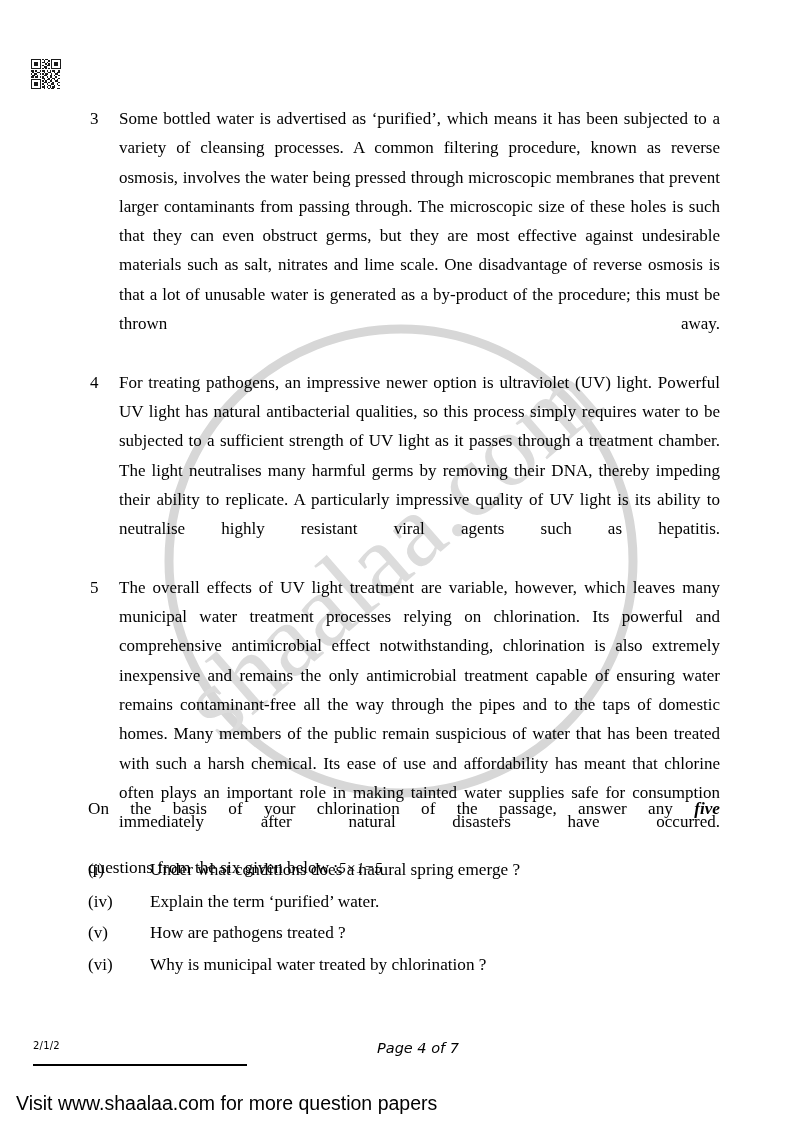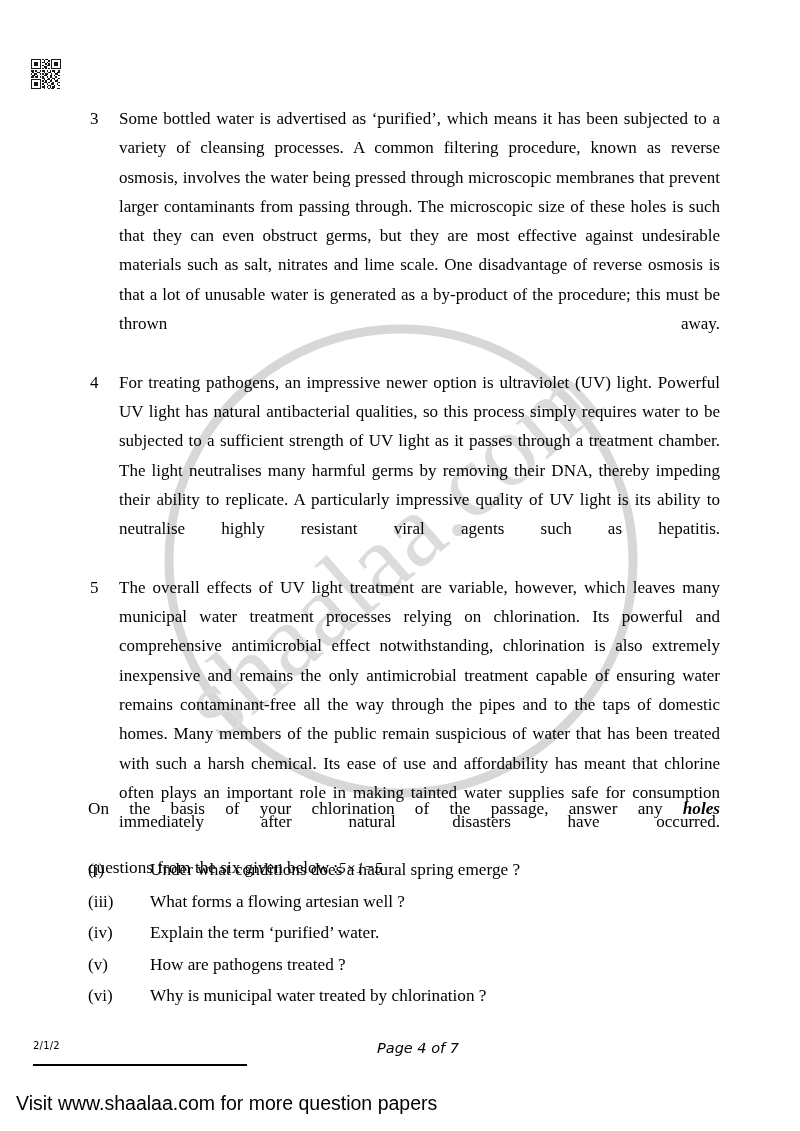--- a/index.html
+++ b/index.html
@@ -324,39 +324,35 @@
       </div>
 
       <div class="para">
         <div class="para-num">5</div>
         <div class="para-body">The overall effects of UV light treatment are variable, however, which leaves many municipal water treatment processes relying on chlorination. Its powerful and comprehensive antimicrobial effect notwithstanding, chlorination is also extremely inexpensive and remains the only antimicrobial treatment capable of ensuring water remains contaminant-free all the way through the pipes and to the taps of domestic homes. Many members of the public remain suspicious of water that has been treated with such a harsh chemical. Its ease of use and affordability has meant that chlorine often plays an important role in making tainted water supplies safe for consumption immediately after natural disasters have occurred.</div>
       </div>
 
     </div>
 
     <div id="instruction">
-      <div class="instr-line1"><span>On the basis of your chlorination of the passage, answer any </span><span class="instr-bold-italic">holes</span></div>
+      <div class="instr-line1"><span>On the basis of your chlorination of the passage, answer any </span><span class="instr-bold-italic">five</span></div>
       <div class="instr-line2">
         <span>questions from the six given below :</span>
         <span class="instr-marks">5×1=5</span>
       </div>
     </div>
 
     <div id="questions">
 
       <div class="question">
         <div class="q-num">(i)</div>
         <div class="q-text">Under what conditions does a natural spring emerge ?</div>
       </div>
 
 
-      <div class="question">
-        <div class="q-num">(iii)</div>
-        <div class="q-text">What forms a flowing artesian well ?</div>
-      </div>
 
       <div class="question">
         <div class="q-num">(iv)</div>
         <div class="q-text">Explain the term ‘purified’ water.</div>
       </div>
 
       <div class="question">
         <div class="q-num">(v)</div>
         <div class="q-text">How are pathogens treated ?</div>
       </div>

